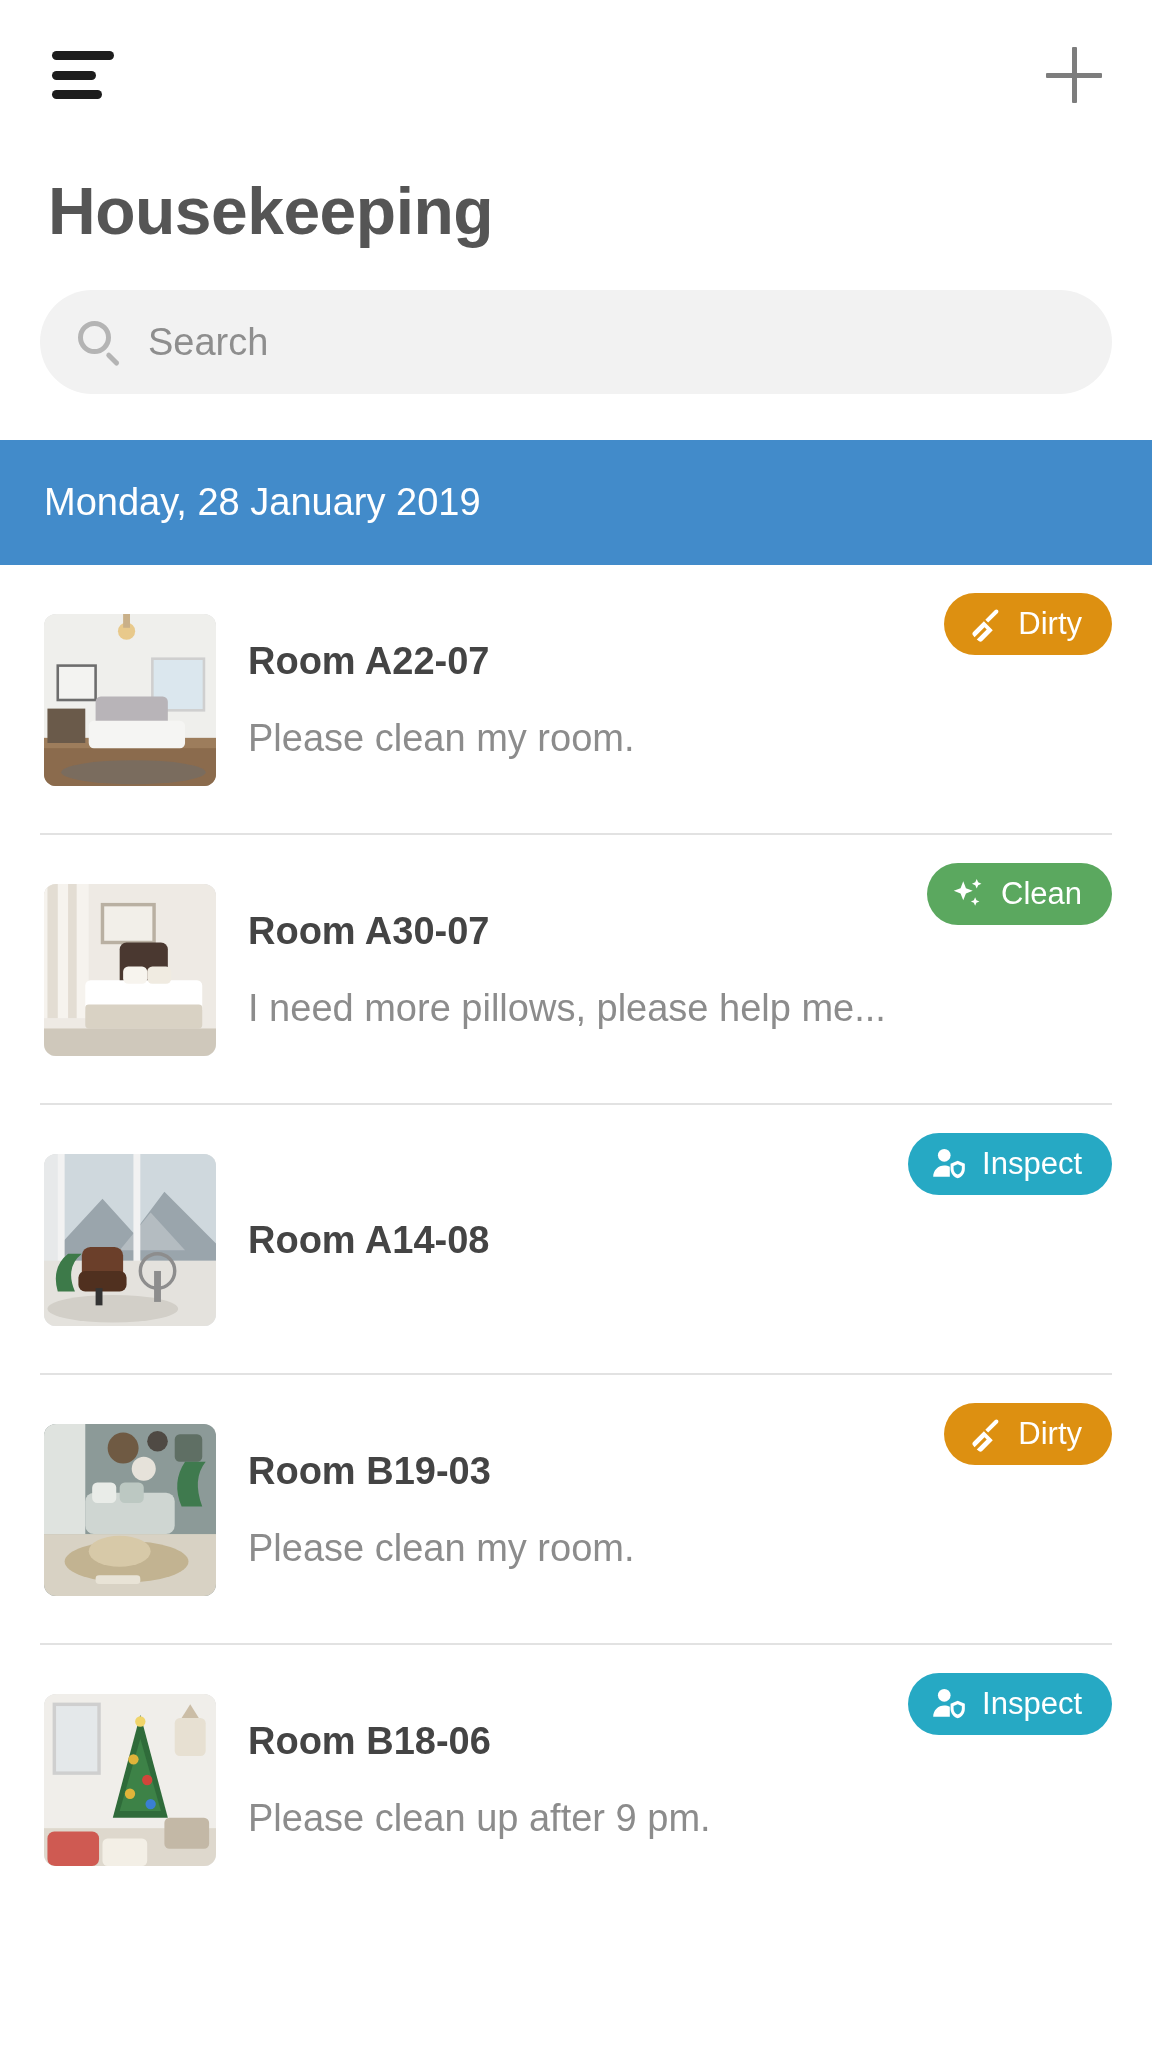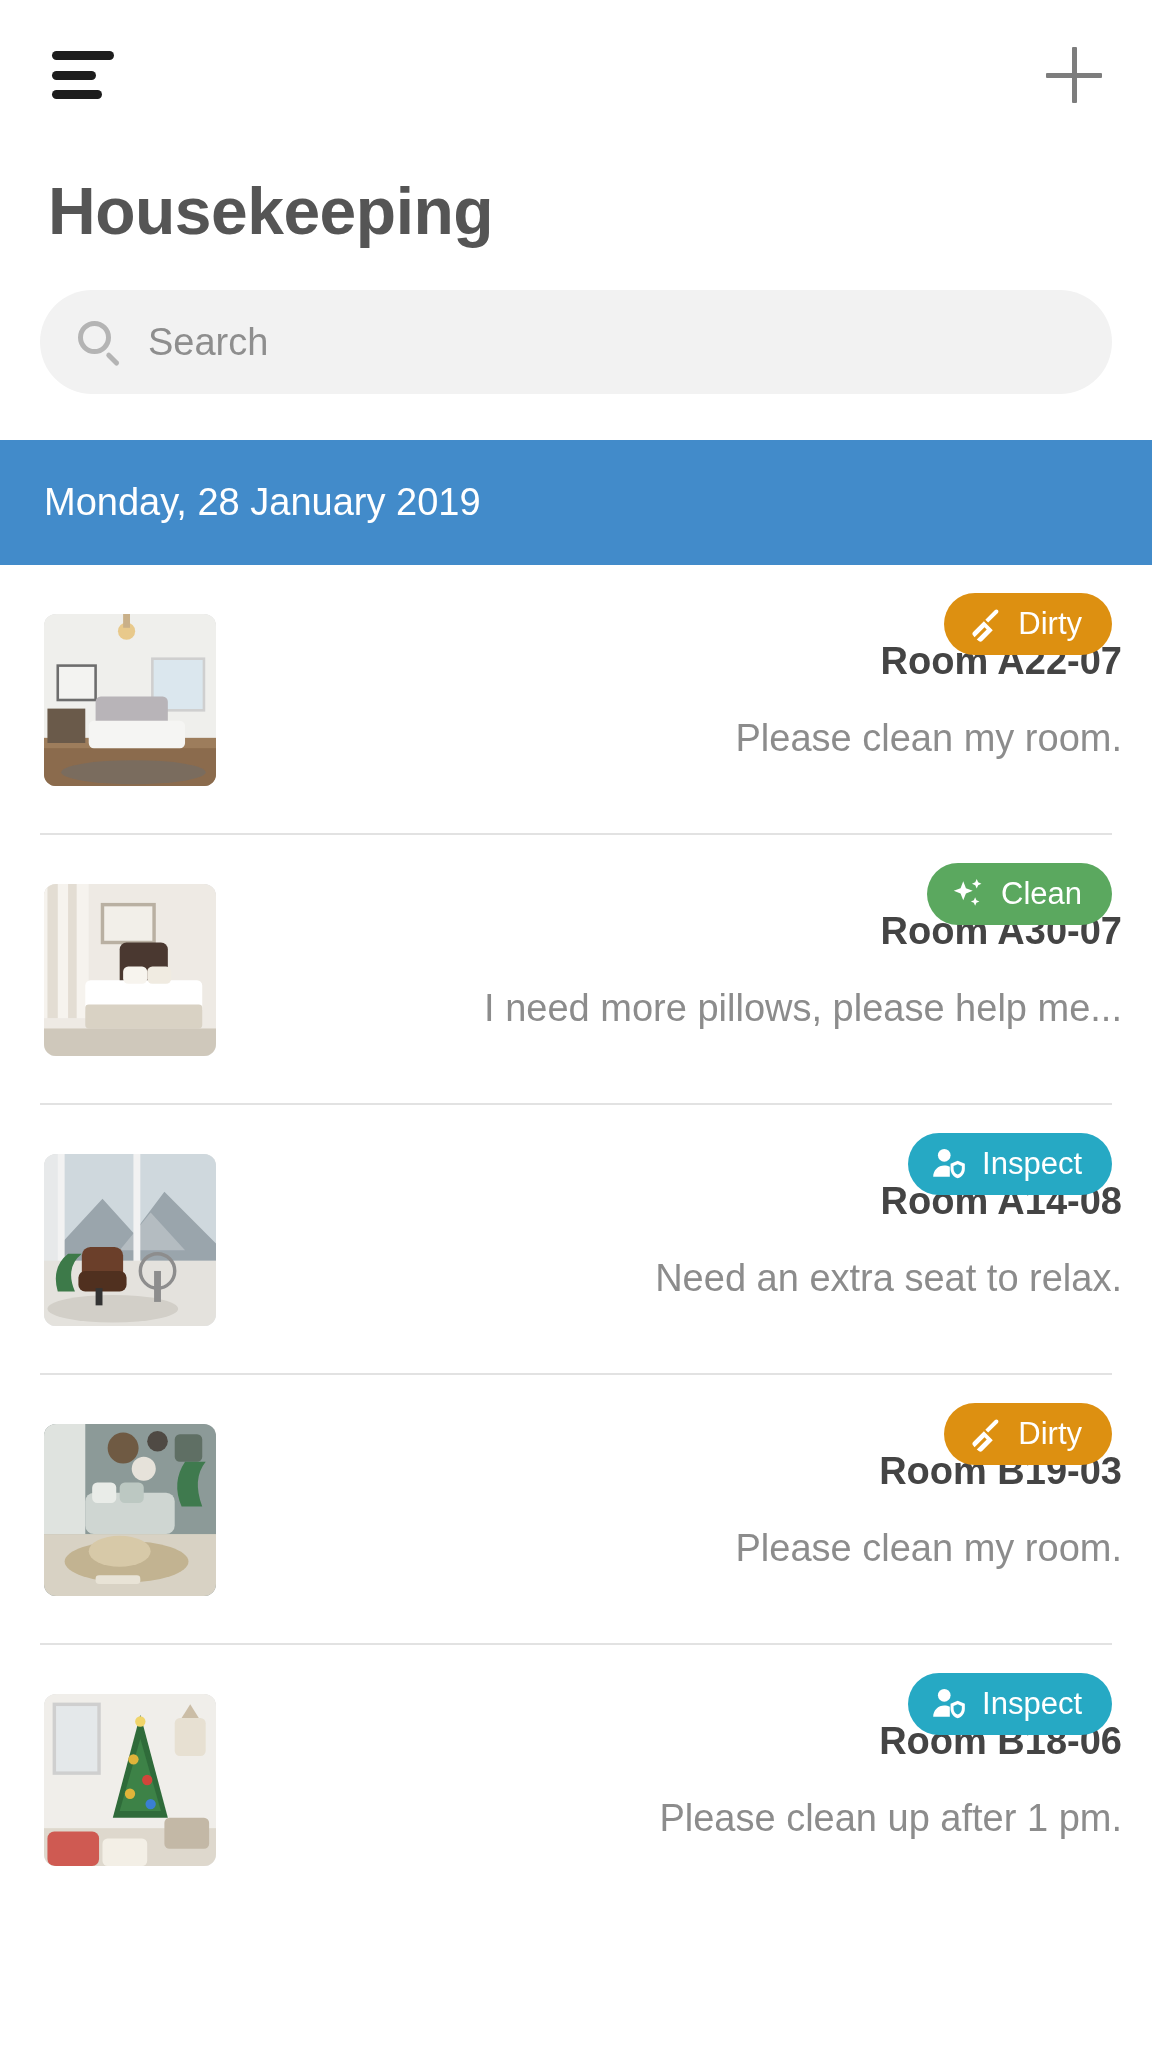--- a/index.html
+++ b/index.html
@@ -72,21 +72,21 @@
   .row { position:relative; height:270px; padding:0 0 0 44px; display:flex; }
   .row .thumb {
     width:172px; height:172px; border-radius:12px; flex:none;
     align-self:center; overflow:hidden; position:relative;
     background:#d8d8d8;
   }
   .row .thumb svg { display:block; width:100%; height:100%; }
 
   .row-body {
     flex:1; position:relative; margin-left:32px; padding-right:30px;
-    display:flex; flex-direction:column; justify-content:center;text-align:right;
+    display:flex; flex-direction:column; justify-content:center;
   }
   .row-sep {
     position:absolute; left:40px; right:40px; bottom:0;
     height:2px; background:#e2e2e2;
   }
   .room-name { font-size:38px; font-weight:bold; color:#444444; }
   .room-msg  { font-size:38px; color:#8c8c8c; margin-top:34px;
                white-space:nowrap; overflow:hidden; }
 
   .badge {
@@ -232,21 +232,20 @@
                 <circle cx="9" cy="6.5" r="4"></circle>
                 <path d="M2 20c0-4 3.2-7 7-7 1.3 0 2.5.3 3.5.8V20z"></path>
                 <path d="M17.5 10l4.5 1.8v3.4c0 2.7-1.9 5.1-4.5 5.8-2.6-.7-4.5-3.1-4.5-5.8v-3.4z"></path>
               </g>
               <path d="M17.5 12.2l2.6 1v2c0 1.6-1.1 3-2.6 3.4-1.5-.4-2.6-1.8-2.6-3.4v-2z" fill="#26a9c4"></path>
             </svg>
           </span>
           <span>Inspect</span>
         </div>
         <div class="room-name">Room A14-08</div>
-        <div class="room-msg">Need an extra seat to relax.</div>
       </div>
       <div class="row-sep"></div>
     </div>
 
     <div class="row">
       <div class="thumb">
         <svg viewBox="0 0 100 100" preserveAspectRatio="none" aria-hidden="true">
           <rect x="0" y="0" width="100" height="100" fill="#8c9a98"></rect>
           <rect x="0" y="0" width="24" height="64" fill="#dfe3df"></rect>
           <rect x="0" y="64" width="100" height="36" fill="#d8d2c4"></rect>
@@ -309,18 +308,18 @@
                 <circle cx="9" cy="6.5" r="4"></circle>
                 <path d="M2 20c0-4 3.2-7 7-7 1.3 0 2.5.3 3.5.8V20z"></path>
                 <path d="M17.5 10l4.5 1.8v3.4c0 2.7-1.9 5.1-4.5 5.8-2.6-.7-4.5-3.1-4.5-5.8v-3.4z"></path>
               </g>
               <path d="M17.5 12.2l2.6 1v2c0 1.6-1.1 3-2.6 3.4-1.5-.4-2.6-1.8-2.6-3.4v-2z" fill="#26a9c4"></path>
             </svg>
           </span>
           <span>Inspect</span>
         </div>
         <div class="room-name">Room B18-06</div>
-        <div class="room-msg">Please clean up after 1 pm.</div>
+        <div class="room-msg">Please clean up after 9 pm.</div>
       </div>
     </div>
 
   </div>
 </div>
 
 </body></html>

